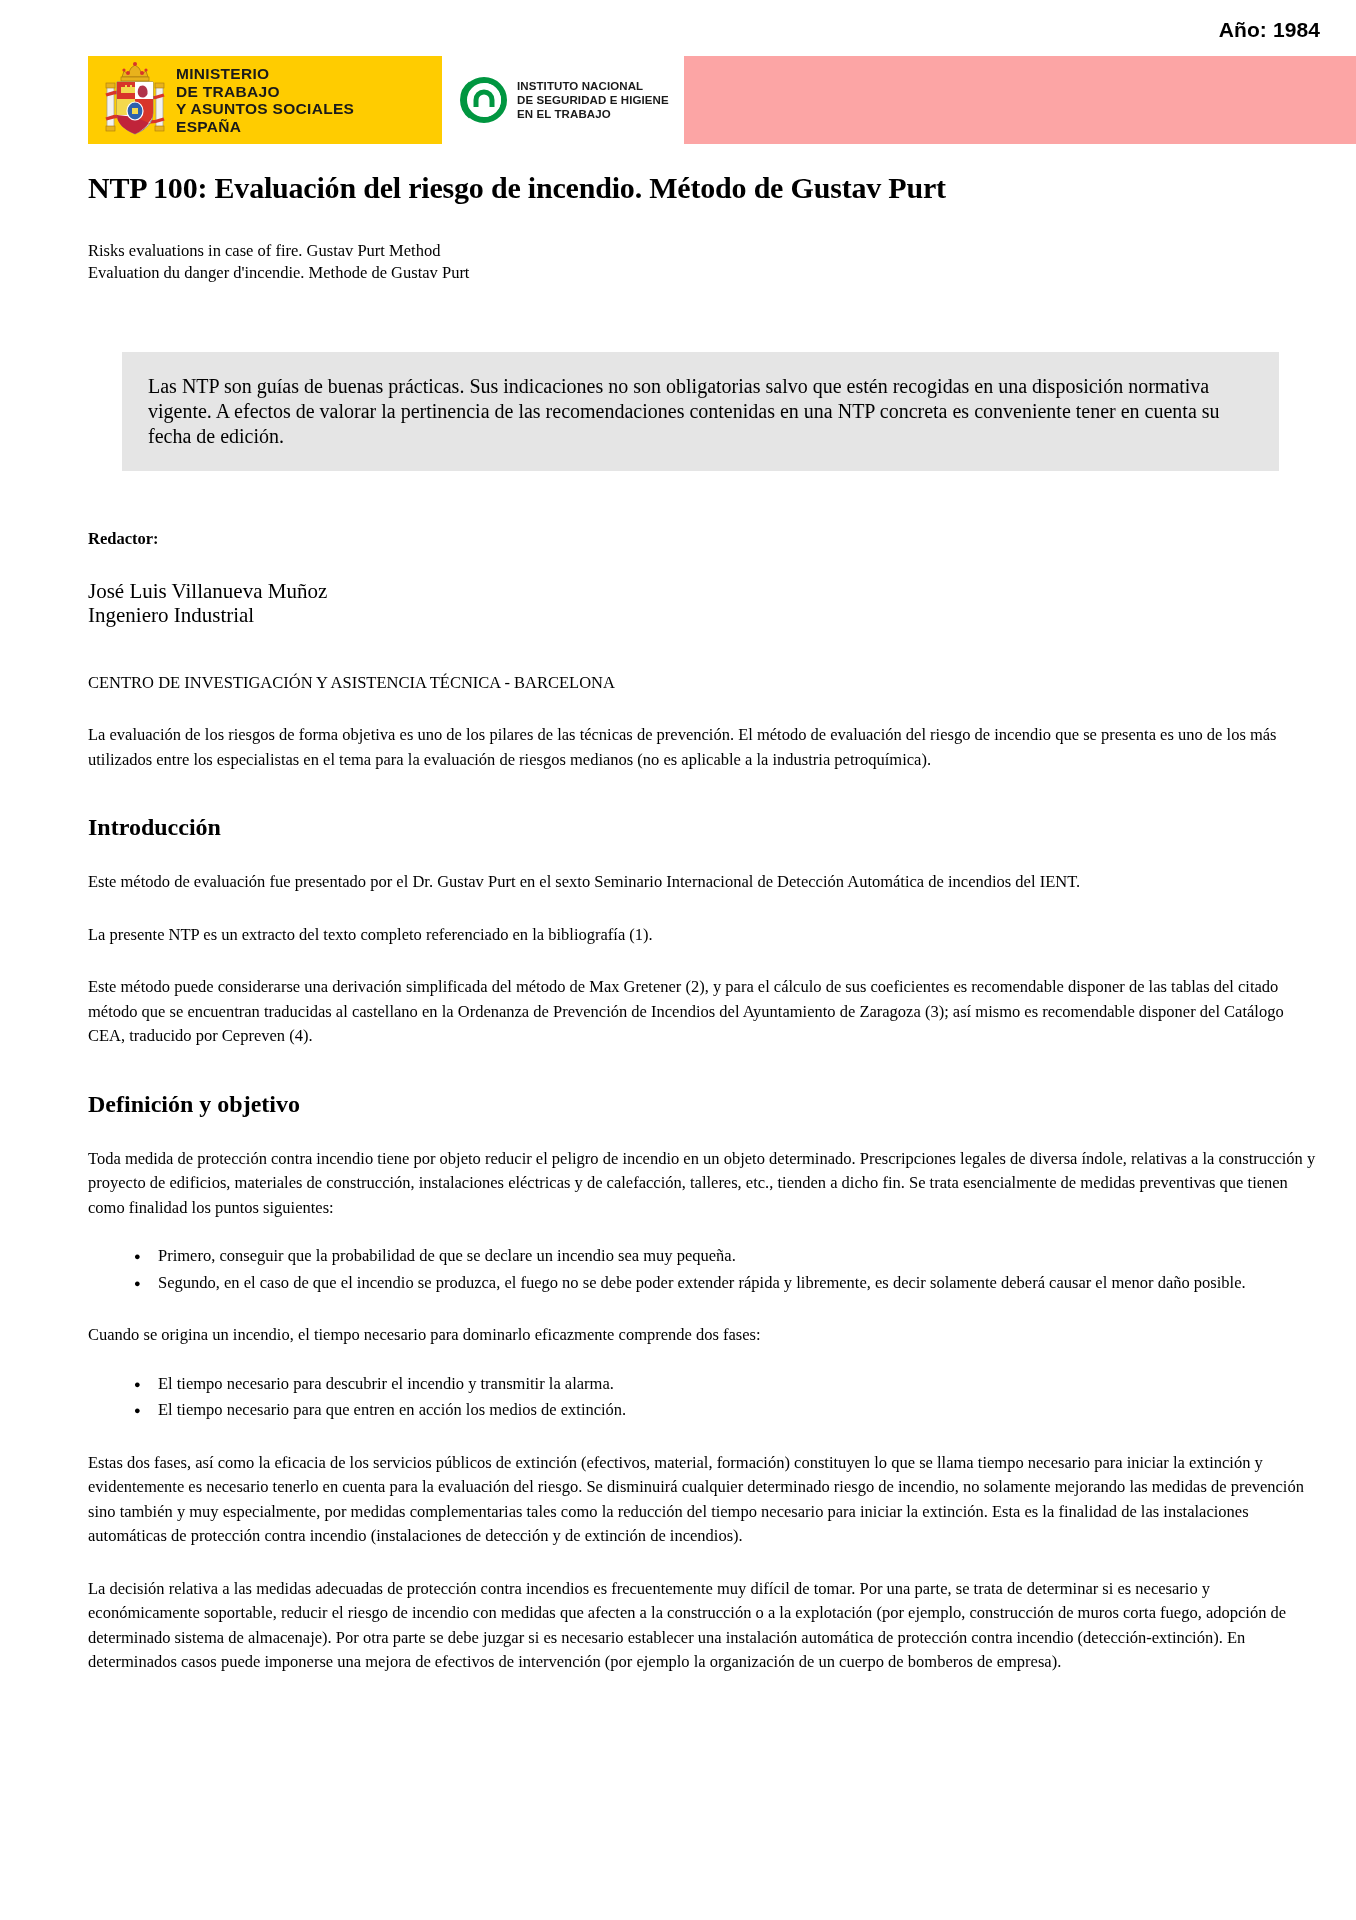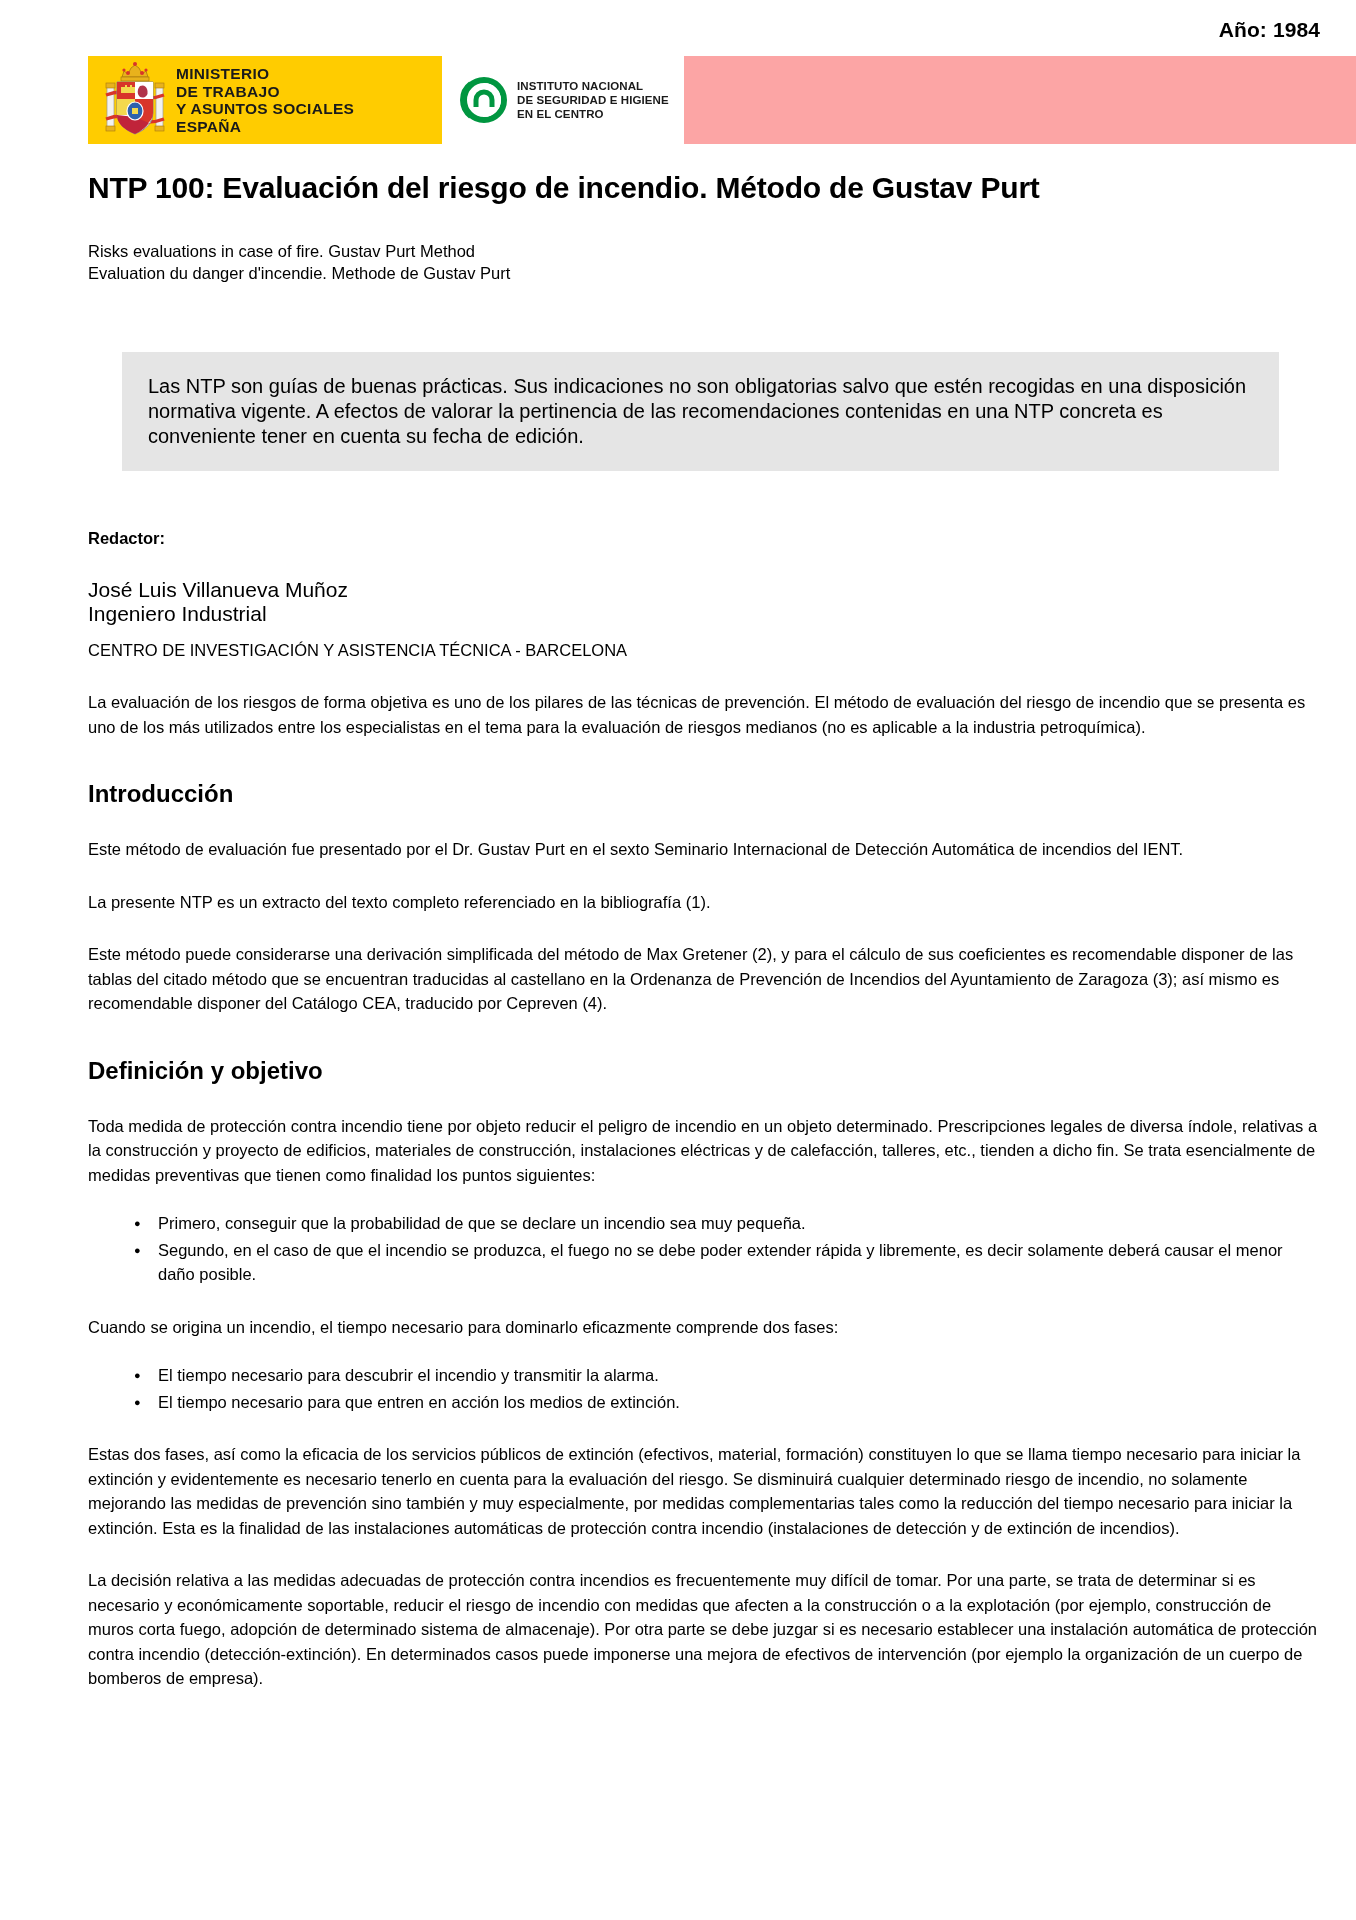--- a/index.html
+++ b/index.html
@@ -86,20 +86,21 @@
     letter-spacing: 0.1px;
     color: #1a1a1a;
     white-space: nowrap;
   }
   .band-filler { flex: 1 1 auto; }
 
   
   .content {
     padding: 0 36px 0 88px;
     box-sizing: border-box;
+    font-family: Liberation Serif, serif;
   }
   h1.doc-title {
     font-size: 30px;
     font-weight: bold;
     line-height: 36px;
     margin: 26px 0 0 0;
     letter-spacing: -0.2px;
   }
   .subtitles {
     margin-top: 34px;
@@ -122,21 +123,21 @@
     margin-top: 58px;
     font-size: 16.5px;
     font-weight: bold;
   }
   .redactor-name {
     margin-top: 30px;
     font-size: 21px;
     line-height: 24px;
   }
   .center-line {
-    margin-top: 12px;
+    margin-top: 44px;
     font-size: 16.5px;
     line-height: 24px;
   }
 
   p.body-text {
     font-size: 16.5px;
     line-height: 24.5px;
     margin: 28px 0 0 0;
     text-align: left;
   }
@@ -229,21 +230,21 @@
         <svg viewBox="0 0 48 48" width="48" height="48" aria-hidden="true">
           <circle cx="24" cy="24" r="20" fill="none" stroke="#009640" stroke-width="6"></circle>
           <path d="M24 41 A17 17 0 0 0 24 7" fill="#ffffff"></path>
           <path d="M16 31 L16 24 A8 8 0 0 1 32 24 L32 31" fill="none" stroke="#009640" stroke-width="5" stroke-linecap="butt"></path>
           <path d="M11 40 A20 20 0 0 1 11 8" fill="none" stroke="#009640" stroke-width="6"></path>
         </svg>
       </div>
       <div class="insht-text">
         <div>INSTITUTO NACIONAL</div>
         <div>DE SEGURIDAD E HIGIENE</div>
-        <div>EN EL CENTRO</div>
+        <div>EN EL TRABAJO</div>
       </div>
     </div>
 
     <div class="band-filler"></div>
   </div>
 
   <div class="content">
 
     <h1 class="doc-title">NTP 100: Evaluación del riesgo de incendio. Método de Gustav Purt</h1>
 

